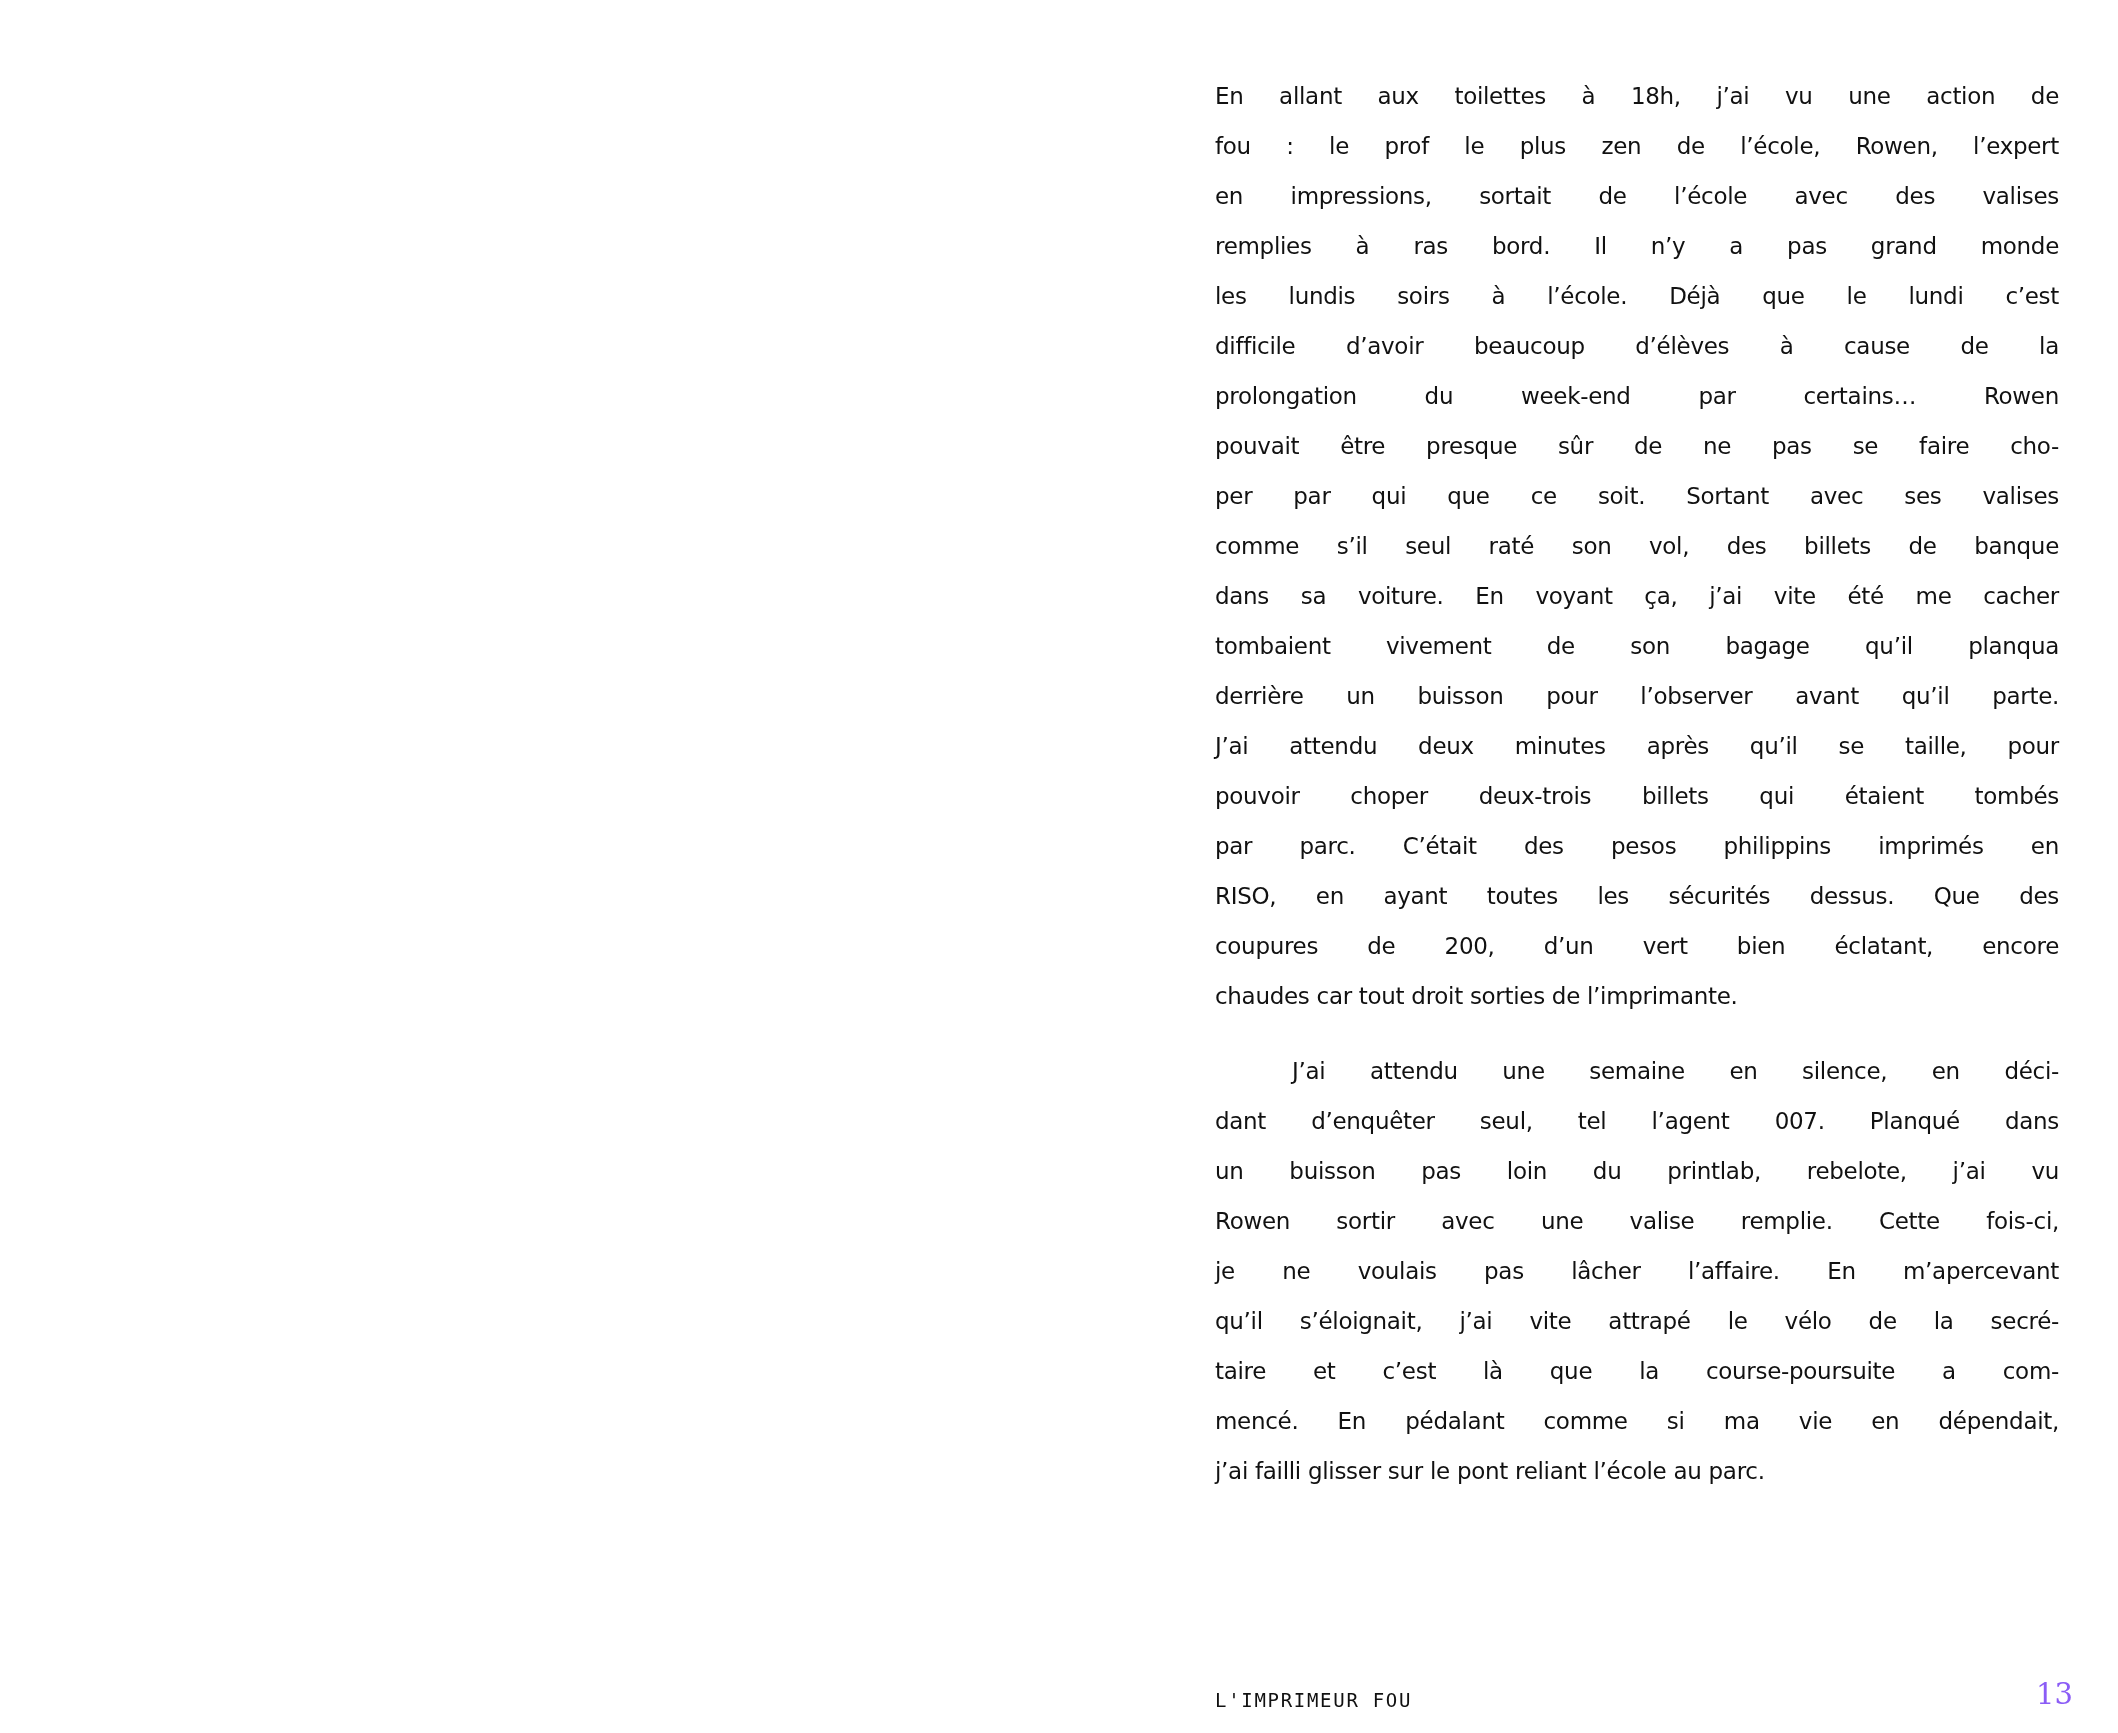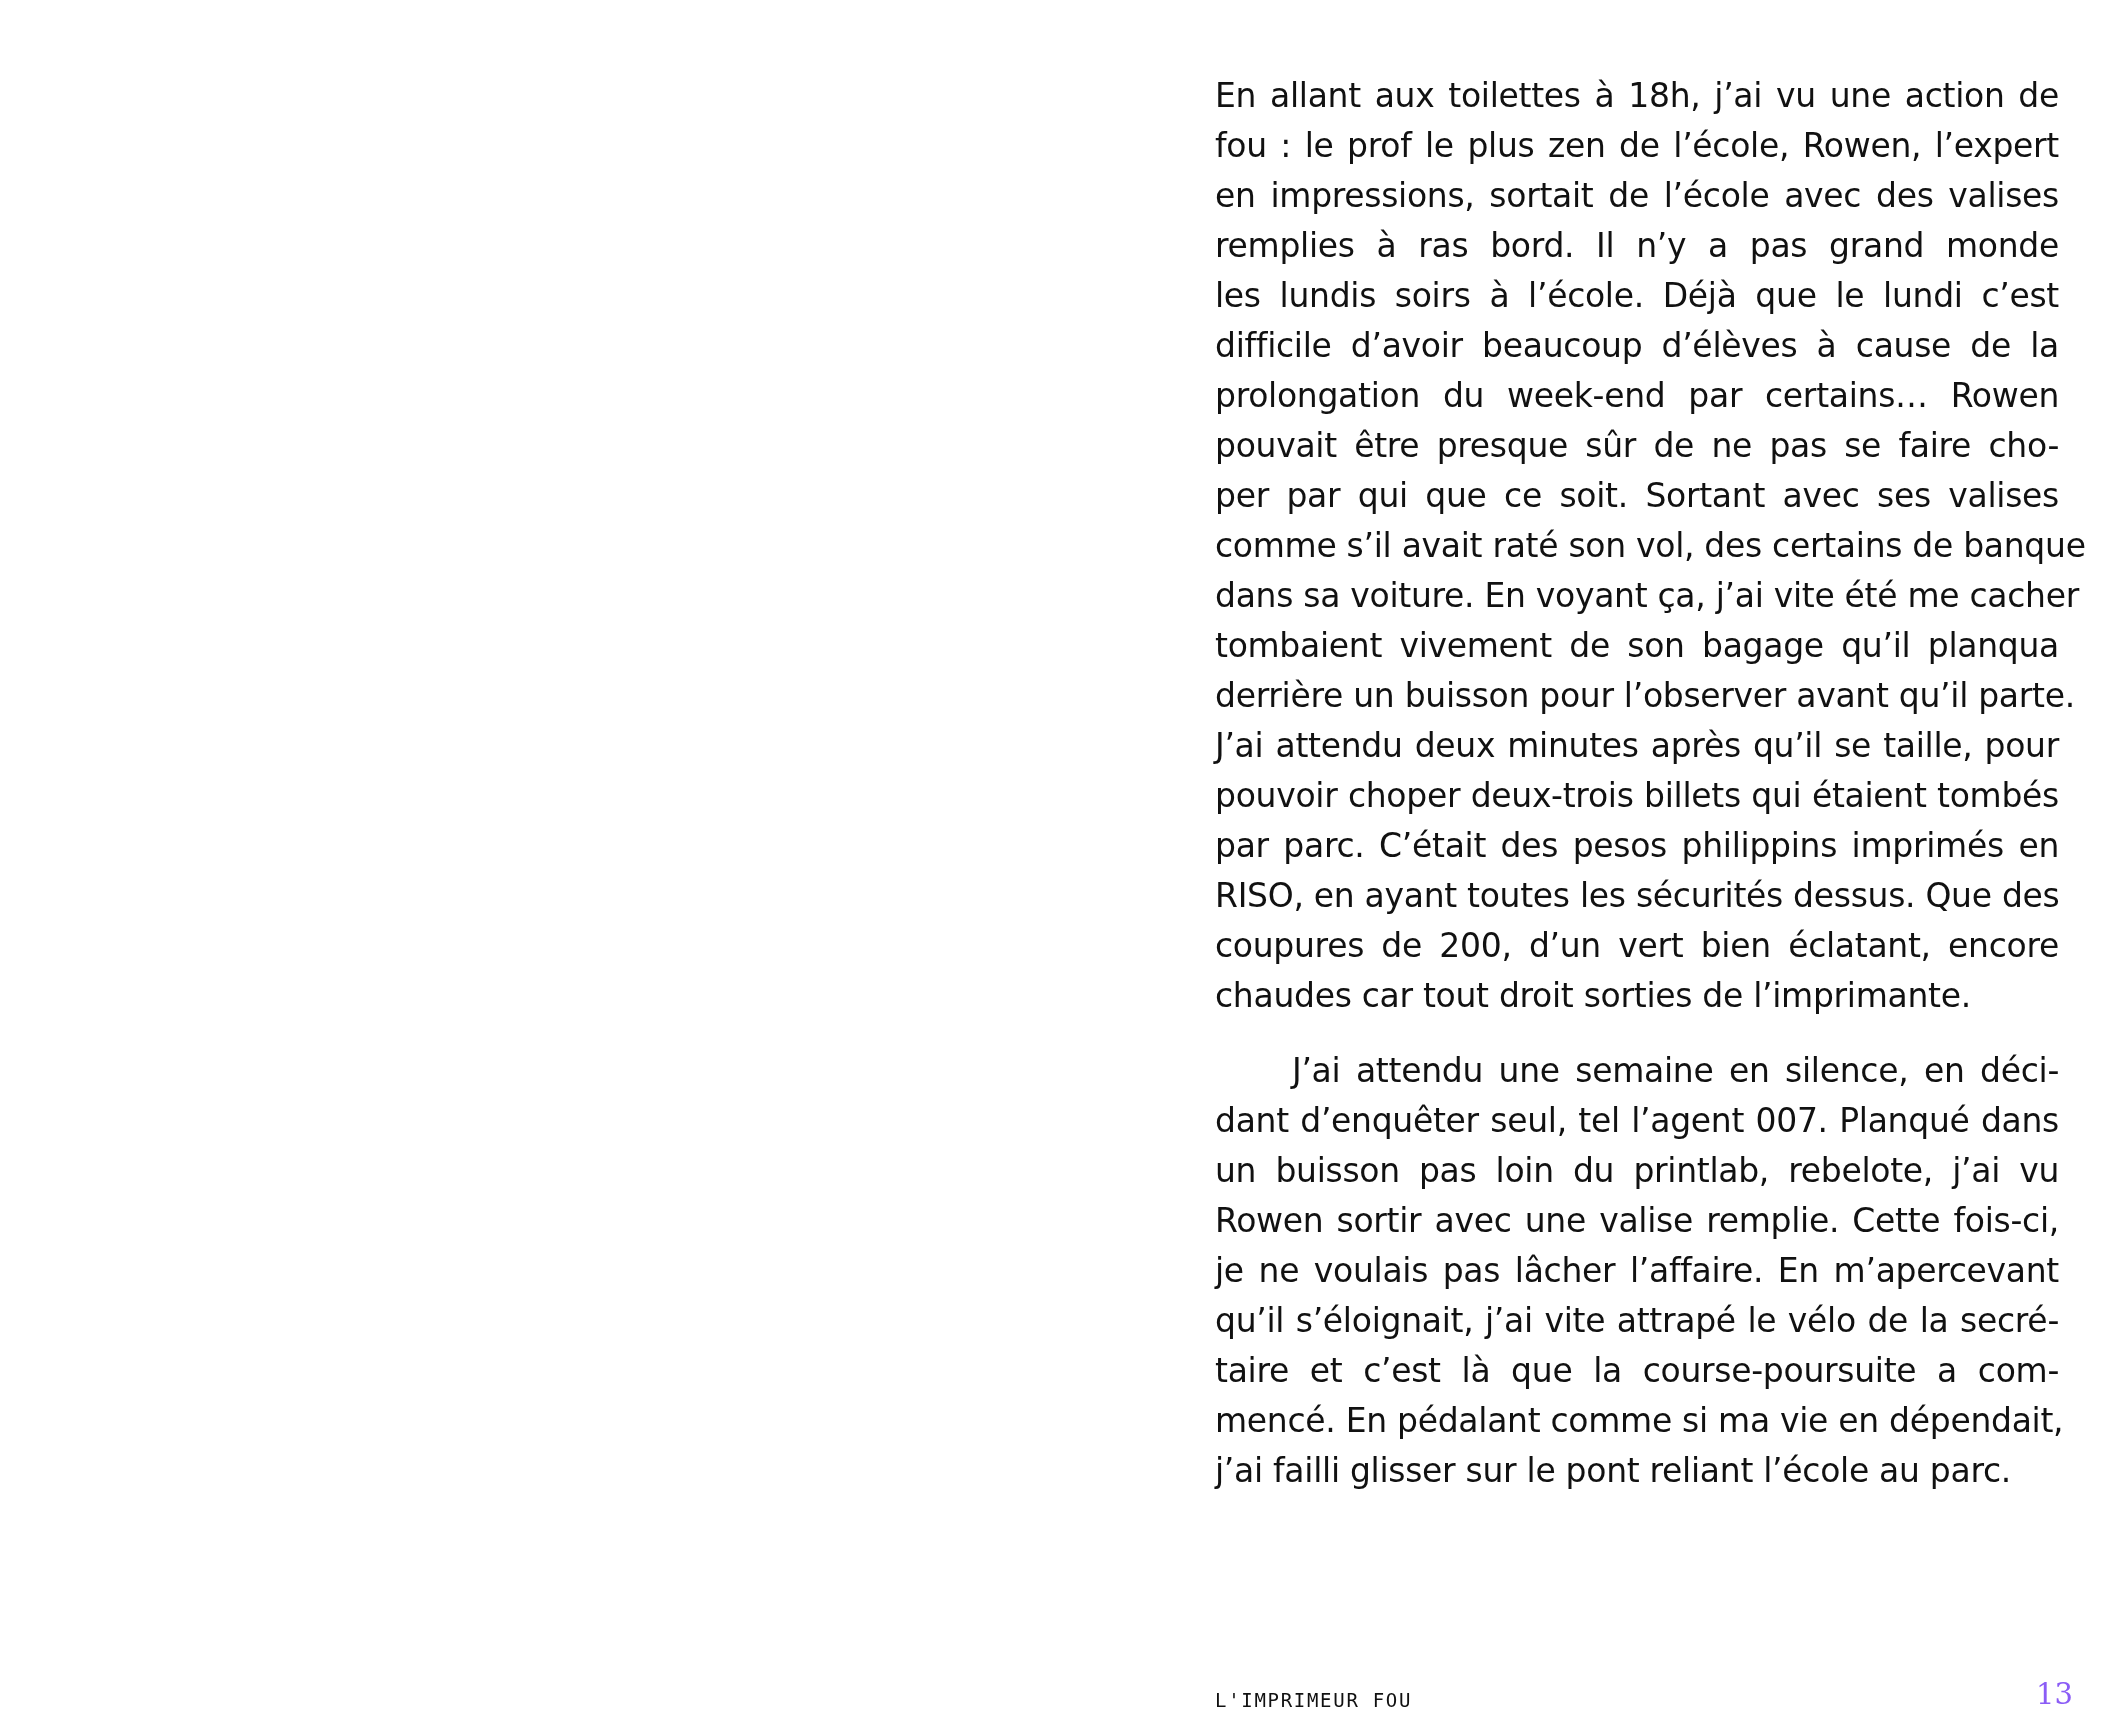--- a/index.html
+++ b/index.html
@@ -30,21 +30,21 @@
       left: 1059px; top: 0;
       width: 1059px; height: 1733px;
       background: #ffffff;
     }
     .text-block {
       position: absolute;
       left: 156px;   
       top: 71px;
       width: 844px;
       font-family: "DejaVu Sans", sans-serif;
-      font-size: 33px;
+      font-size: 23px;
       line-height: 50px;
       color: #111111;
       text-align: justify;
       letter-spacing: -0.3px;
     }
     .line {
       display: block;
       white-space: nowrap;
       text-align: justify;
       text-align-last: justify;
@@ -87,21 +87,21 @@
       <div>
         <span class="line">En allant aux toilettes à 18h, j’ai vu une action de</span>
         <span class="line">fou : le prof le plus zen de l’école, Rowen, l’expert</span>
         <span class="line">en impressions, sortait de l’école avec des valises</span>
         <span class="line">remplies à ras bord. Il n’y a pas grand monde</span>
         <span class="line">les lundis soirs à l’école. Déjà que le lundi c’est</span>
         <span class="line">difficile d’avoir beaucoup d’élèves à cause de la</span>
         <span class="line">prolongation du week-end par certains… Rowen</span>
         <span class="line">pouvait être presque sûr de ne pas se faire cho-</span>
         <span class="line">per par qui que ce soit. Sortant avec ses valises</span>
-        <span class="line">comme s’il avait raté son vol, des certains de banque</span>
+        <span class="line">comme s’il seul raté son vol, des billets de banque</span>
         <span class="line">dans sa voiture. En voyant ça, j’ai vite été me cacher</span>
         <span class="line">tombaient vivement de son bagage qu’il planqua</span>
         <span class="line">derrière un buisson pour l’observer avant qu’il parte.</span>
         <span class="line">J’ai attendu deux minutes après qu’il se taille, pour</span>
         <span class="line">pouvoir choper deux-trois billets qui étaient tombés</span>
         <span class="line">par parc. C’était des pesos philippins imprimés en</span>
         <span class="line">RISO, en ayant toutes les sécurités dessus. Que des</span>
         <span class="line">coupures de 200, d’un vert bien éclatant, encore</span>
         <span class="line last">chaudes car tout droit sorties de l’imprimante.</span>
       </div>

